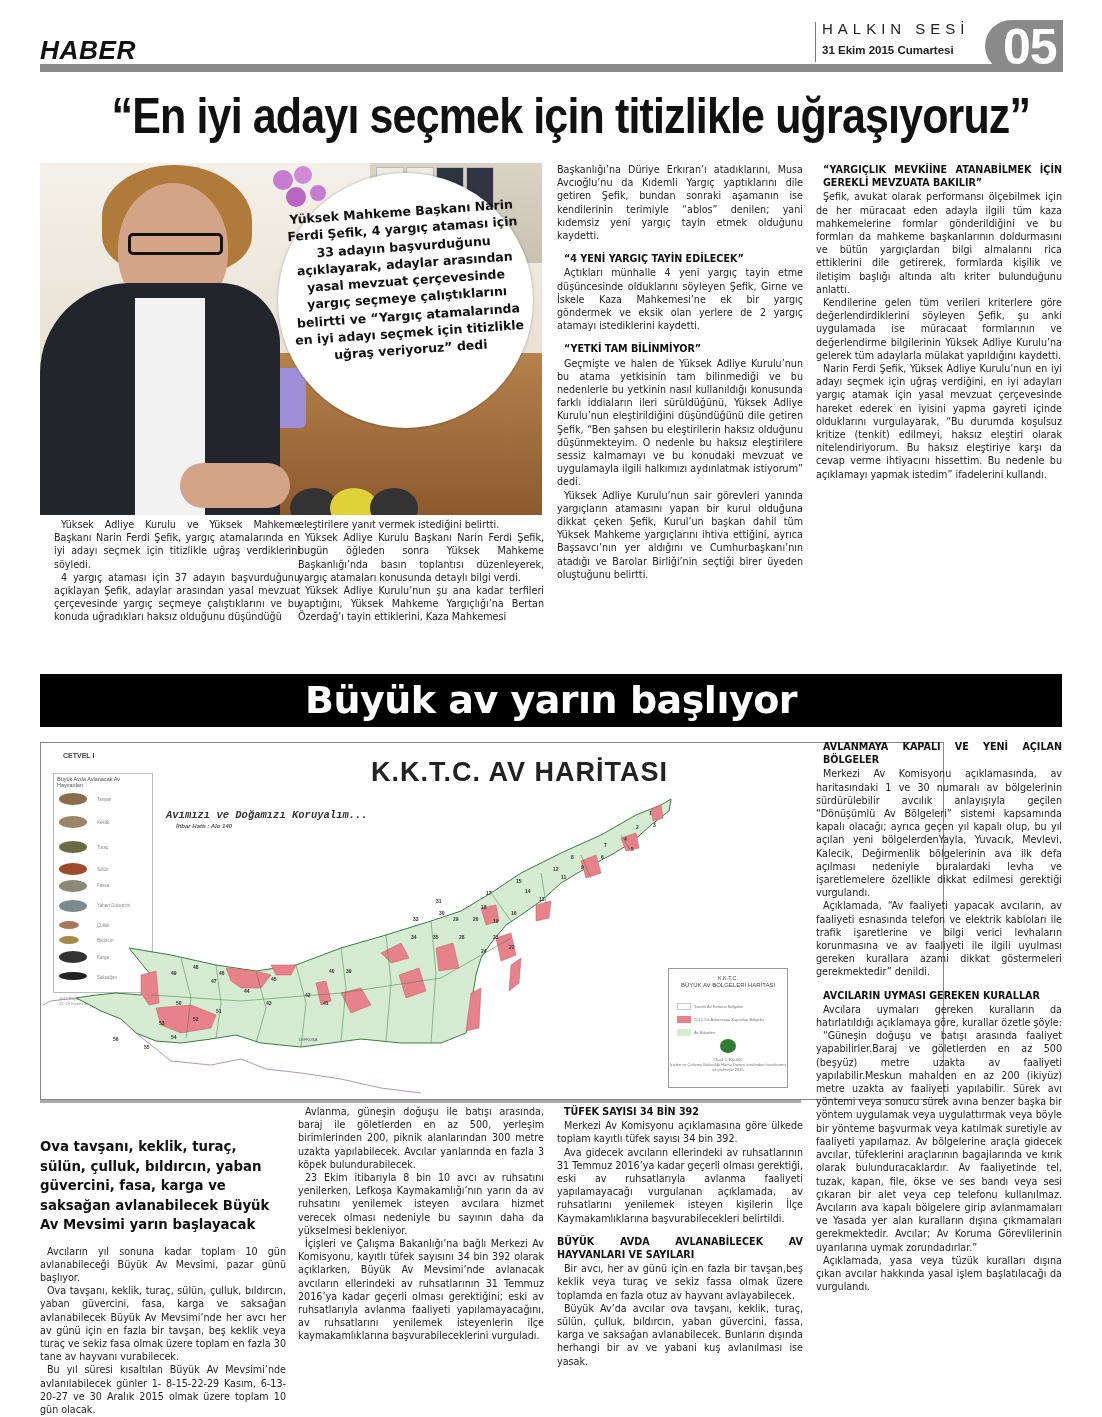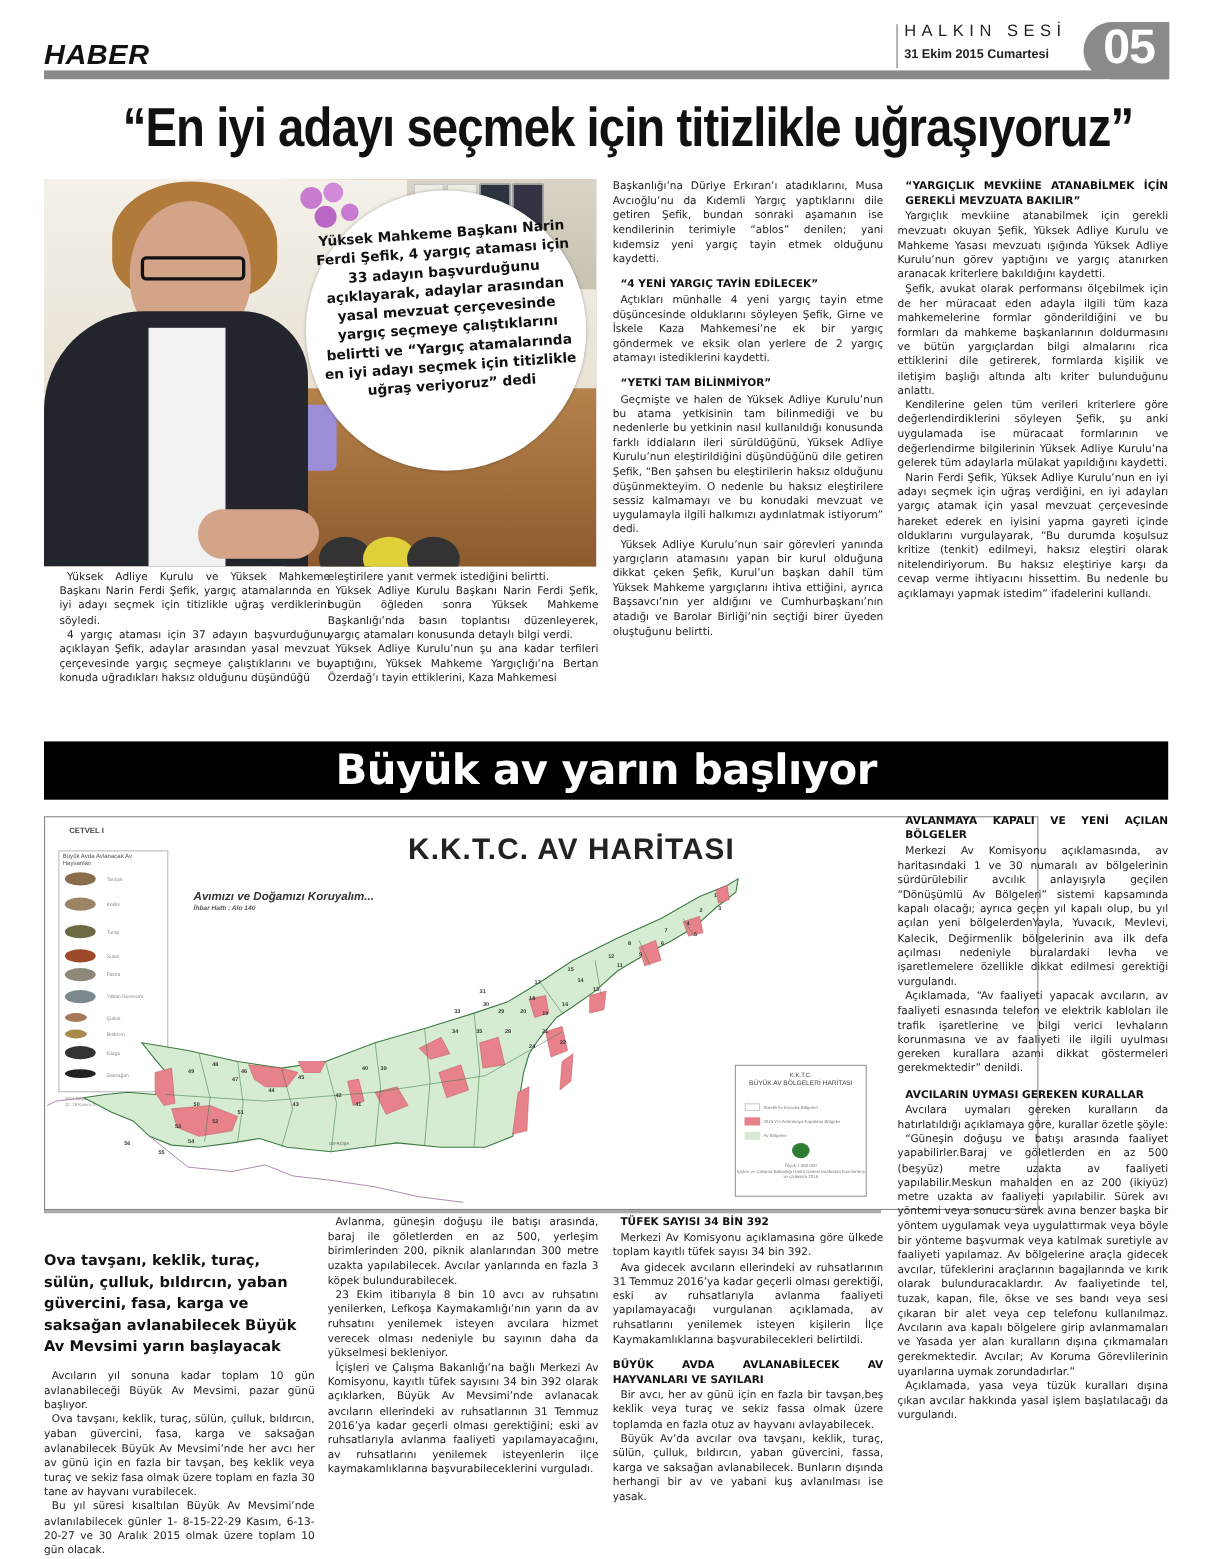--- a/index.html
+++ b/index.html
@@ -5,21 +5,21 @@
   html,body{margin:0;padding:0;background:#fff;}
   body{width:1102px;height:1417px;position:relative;overflow:hidden;font-family:"DejaVu Sans",sans-serif;color:#222;}
   .abs{position:absolute;}
   
   .section-label{left:40px;top:36px;font-family:"Liberation Sans",sans-serif;font-weight:bold;font-style:italic;font-size:25px;letter-spacing:0.5px;color:#111;transform:scaleX(1.05);transform-origin:left;}
   .hdr-bar{left:40px;top:64px;width:1022px;height:8px;background:#8a8a8a;}
   .paper-name{left:822px;top:20px;font-family:"Liberation Sans",sans-serif;font-size:15px;letter-spacing:5px;color:#222;}
   .paper-date{left:822px;top:44px;font-family:"Liberation Sans",sans-serif;font-weight:bold;font-size:11.5px;color:#222;}
   .hdr-vline{left:815px;top:22px;width:1px;height:40px;background:#777;}
   .page-tab{left:985px;top:20px;width:78px;height:52px;background:#8a8a8a;border-radius:26px 0 0 26px;}
-  .page-num{left:1003px;top:18px;font-family:"Liberation Sans",sans-serif;font-weight:bold;font-size:44px;color:#fff;letter-spacing:-1px;}
+  .page-num{left:1003px;top:18px;font-family:"Liberation Sans",sans-serif;font-weight:bold;font-size:50px;color:#fff;letter-spacing:-1px;}
   .headline{left:40px;top:84px;width:1022px;text-align:center;font-family:"Liberation Sans",sans-serif;font-weight:bold;font-size:50px;line-height:64px;color:#111;transform:scaleX(0.86);transform-origin:center;letter-spacing:-1px;white-space:nowrap;}
   
   .photo{left:40px;top:163px;width:502px;height:352px;overflow:hidden;background:linear-gradient(90deg,#e9e3d6 0%,#f2ede3 40%,#caa878 60%,#9a6a3b 100%);}
   .photo .wall{position:absolute;left:0;top:0;width:100%;height:60%;background:linear-gradient(180deg,#f4f1ea,#e8e1d2);}
   .photo .cabinet{position:absolute;left:220px;top:190px;width:282px;height:162px;background:linear-gradient(180deg,#b5824c,#8d5a2e);}
   .photo .shelf{position:absolute;left:330px;top:0;width:172px;height:100px;background:linear-gradient(180deg,#d9d4c6,#c8c2b1);}
   .photo .book{position:absolute;top:4px;width:26px;height:80px;background:#efece4;border:1px solid #bbb;}
   .photo .orchid{position:absolute;left:228px;top:2px;width:70px;height:60px;}
   .photo .vase{position:absolute;left:230px;top:205px;width:36px;height:60px;background:#9c8fd8;border-radius:6px;}
   .photo .jacket{position:absolute;left:0;top:120px;width:240px;height:232px;background:#23252c;border-radius:90px 60px 0 0;}
@@ -44,21 +44,21 @@
   
   .band{left:40px;top:674px;width:1022px;height:53px;background:#000;}
   .band-title{left:40px;top:674px;width:1022px;text-align:center;font-family:"DejaVu Sans",sans-serif;font-weight:bold;font-size:38px;line-height:53px;color:#fff;letter-spacing:-0.5px;}
   .map{left:40px;top:742px;width:904px;height:358px;border:1px solid #888;background:#fff;box-sizing:border-box;overflow:hidden;}
   .map-cetvel{position:absolute;left:22px;top:9px;font-family:"Liberation Sans",sans-serif;font-weight:bold;font-size:7px;color:#444;}
   .map-legend-box{position:absolute;left:12px;top:30px;width:98px;height:218px;border:1px solid #bbb;}
   .map-legend-title{position:absolute;left:16px;top:33px;font-family:"Liberation Sans",sans-serif;font-size:5.5px;line-height:6px;color:#555;width:90px;}
   .animal{position:absolute;left:18px;width:28px;height:12px;border-radius:50%;}
   .animal-label{position:absolute;left:56px;font-family:"Liberation Sans",sans-serif;font-size:4.5px;color:#888;}
   .map-title{position:absolute;left:330px;top:14px;font-family:"Liberation Sans",sans-serif;font-weight:bold;font-size:27px;color:#222;letter-spacing:1px;}
-  .map-slogan{position:absolute;left:135px;top:66px;font-family:Liberation Sans, sans-serif;font-weight:bold;font-style:italic;font-size:10.5px;color:#333;}
+  .map-slogan{position:absolute;left:125px;top:66px;font-family:Liberation Mono, monospace;font-weight:bold;font-style:italic;font-size:10.5px;color:#333;}
   .map-hotline{position:absolute;left:135px;top:80px;font-family:"Liberation Sans",sans-serif;font-style:italic;font-weight:bold;font-size:6px;color:#555;}
   .map-footnote{position:absolute;left:18px;top:253px;width:80px;font-family:"Liberation Sans",sans-serif;font-size:4px;line-height:5px;color:#888;}
   .map-svg{position:absolute;left:0;top:0;}
   .map-key{position:absolute;left:627px;top:225px;width:118px;height:118px;border:1px solid #999;background:#fff;}
   .map-key-t1{position:absolute;left:0;top:6px;width:118px;text-align:center;font-family:"Liberation Sans",sans-serif;font-size:5.5px;color:#444;}
   .map-key-t2{position:absolute;left:0;top:13px;width:118px;text-align:center;font-family:"Liberation Sans",sans-serif;font-size:6px;color:#444;}
   .key-row{position:absolute;left:8px;height:6px;}
   .key-sw{display:inline-block;width:12px;height:5px;border:1px solid #ccc;vertical-align:middle;}
   .key-lbl{display:inline-block;margin-left:3px;font-family:"Liberation Sans",sans-serif;font-size:4px;color:#777;vertical-align:middle;}
   .key-emblem{position:absolute;left:51px;top:70px;width:16px;height:14px;border-radius:50%;background:#2e7d32;}
@@ -124,21 +124,20 @@
 <div class="abs col c3">
   <p style="text-indent:0">Başkanlığı’na Düriye Erkıran’ı atadıklarını, Musa Avcıoğlu’nu da Kıdemli Yargıç yaptıklarını dile getiren Şefik, bundan sonraki aşamanın ise kendilerinin terimiyle “ablos” denilen; yani kıdemsiz yeni yargıç tayin etmek olduğunu kaydetti.</p>
   <h4>“4 YENİ YARGIÇ TAYİN EDİLECEK”</h4>
   <p>Açtıkları münhalle 4 yeni yargıç tayin etme düşüncesinde olduklarını söyleyen Şefik, Girne ve İskele Kaza Mahkemesi’ne ek bir yargıç göndermek ve eksik olan yerlere de 2 yargıç atamayı istediklerini kaydetti.</p>
   <h4>“YETKİ TAM BİLİNMİYOR”</h4>
   <p>Geçmişte ve halen de Yüksek Adliye Kurulu’nun bu atama yetkisinin tam bilinmediği ve bu nedenlerle bu yetkinin nasıl kullanıldığı konusunda farklı iddiaların ileri sürüldüğünü, Yüksek Adliye Kurulu’nun eleştirildiğini düşündüğünü dile getiren Şefik, “Ben şahsen bu eleştirilerin haksız olduğunu düşünmekteyim. O nedenle bu haksız eleştirilere sessiz kalmamayı ve bu konudaki mevzuat ve uygulamayla ilgili halkımızı aydınlatmak istiyorum” dedi.</p>
   <p>Yüksek Adliye Kurulu’nun sair görevleri yanında yargıçların atamasını yapan bir kurul olduğuna dikkat çeken Şefik, Kurul’un başkan dahil tüm Yüksek Mahkeme yargıçlarını ihtiva ettiğini, ayrıca Başsavcı’nın yer aldığını ve Cumhurbaşkanı’nın atadığı ve Barolar Birliği’nin seçtiği birer üyeden oluştuğunu belirtti.</p>
 </div>
 <div class="abs col c4">
   <h4 class="first">“YARGIÇLIK MEVKİİNE ATANABİLMEK İÇİN GEREKLİ MEVZUATA BAKILIR”</h4>
-  <p>Yargıçlık mevkiine atanabilmek için gerekli mevzuatı okuyan Şefik, Yüksek Adliye Kurulu ve Mahkeme Yasası mevzuatı ışığında Yüksek Adliye Kurulu’nun görev yaptığını ve yargıç atanırken aranacak kriterlere bakıldığını kaydetti.</p>
   <p>Şefik, avukat olarak performansı ölçebilmek için de her müracaat eden adayla ilgili tüm kaza mahkemelerine formlar gönderildiğini ve bu formları da mahkeme başkanlarının doldurmasını ve bütün yargıçlardan bilgi almalarını rica ettiklerini dile getirerek, formlarda kişilik ve iletişim başlığı altında altı kriter bulunduğunu anlattı.</p>
   <p>Kendilerine gelen tüm verileri kriterlere göre değerlendirdiklerini söyleyen Şefik, şu anki uygulamada ise müracaat formlarının ve değerlendirme bilgilerinin Yüksek Adliye Kurulu’na gelerek tüm adaylarla mülakat yapıldığını kaydetti.</p>
   <p>Narin Ferdi Şefik, Yüksek Adliye Kurulu’nun en iyi adayı seçmek için uğraş verdiğini, en iyi adayları yargıç atamak için yasal mevzuat çerçevesinde hareket ederek en iyisini yapma gayreti içinde olduklarını vurgulayarak, “Bu durumda koşulsuz kritize (tenkit) edilmeyi, haksız eleştiri olarak nitelendiriyorum. Bu haksız eleştiriye karşı da cevap verme ihtiyacını hissettim. Bu nedenle bu açıklamayı yapmak istedim” ifadelerini kullandı.</p>
 </div>
 
 <div class="abs band"></div>
 <div class="abs band-title">Büyük av yarın başlıyor</div>
 
 <div class="abs map">
   <div class="map-cetvel">CETVEL I</div>

